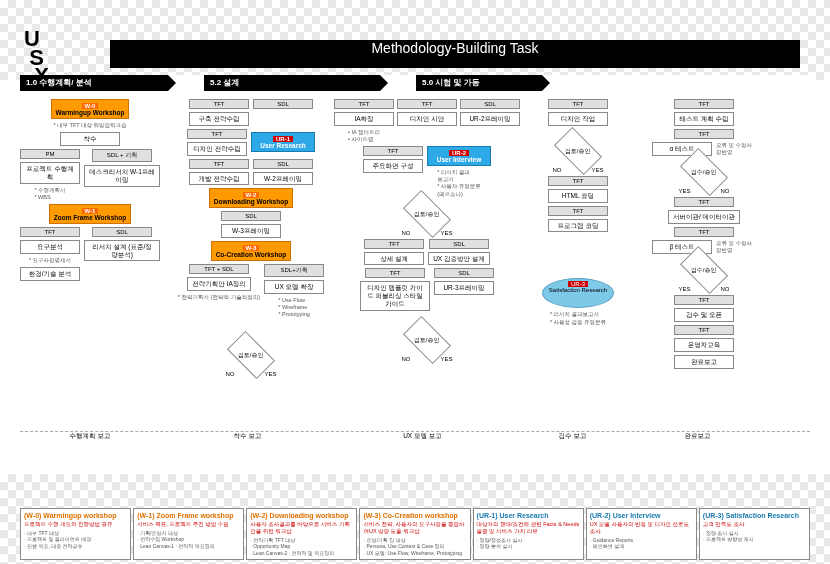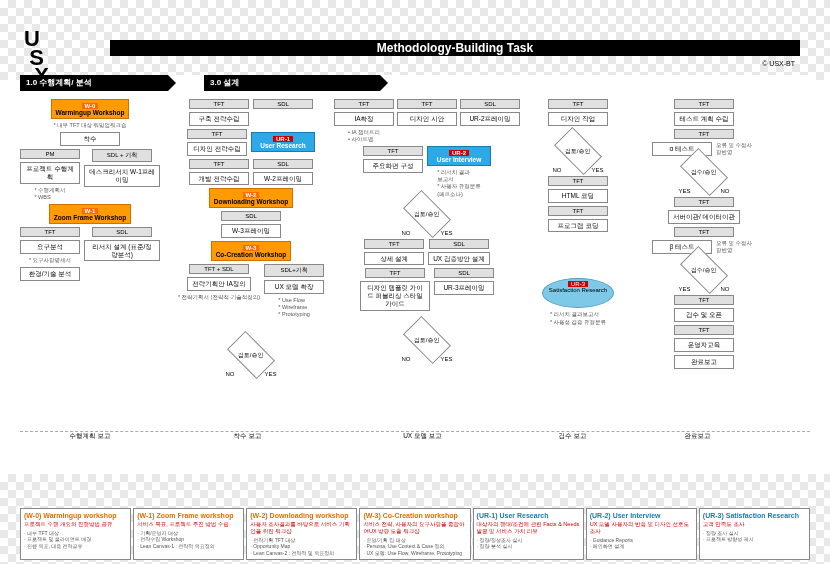--- a/index.html
+++ b/index.html
@@ -1,20 +1,20 @@
 <!DOCTYPE html>
 <html><head>
 <meta charset="utf-8">
 <style>
 body{margin:0;font-family:Arial,sans-serif;font-size:8px;background:#fff;width:830px;height:564px;overflow:hidden;position:relative}
 .checker{position:absolute;top:0;left:0;width:100%;height:80px;background-image:linear-gradient(45deg,#e8e8e8 25%,transparent 25%,transparent 75%,#e8e8e8 75%),linear-gradient(45deg,#e8e8e8 25%,transparent 25%,transparent 75%,#e8e8e8 75%);background-size:16px 16px;background-position:0 0,8px 8px;z-index:0}
 .checker2{position:absolute;bottom:0;left:0;width:100%;height:90px;background-image:linear-gradient(45deg,#e8e8e8 25%,transparent 25%,transparent 75%,#e8e8e8 75%),linear-gradient(45deg,#e8e8e8 25%,transparent 25%,transparent 75%,#e8e8e8 75%);background-size:16px 16px;background-position:0 0,8px 8px;z-index:0}
 .logo{position:absolute;left:24px;top:30px;font-weight:900;font-size:22px;line-height:0.85;letter-spacing:-1px;z-index:2}
 .logo-lab{font-size:7px;letter-spacing:0.5px;margin-top:2px}
-.title-bar{position:absolute;left:110px;right:30px;top:40px;height:16px;background:#000;color:#fff;text-align:center;line-height:16px;font-size:12px;font-weight:bold;z-index:2}
+.title-bar{position:absolute;left:110px;right:30px;top:40px;height:28px;background:#000;color:#fff;text-align:center;line-height:16px;font-size:14px;font-weight:normal;z-index:2}
 .copy{position:absolute;right:35px;top:60px;font-size:7px;z-index:2}
 .canvas{position:absolute;top:75px;left:20px;right:20px;bottom:90px;background:#fff;z-index:2}
 .phase-bar{display:flex;gap:4px;height:16px;margin-bottom:8px}
 .phase{position:relative;background:#000;color:#fff;font-size:8px;font-weight:bold;line-height:16px;padding:0 12px 0 6px;flex-shrink:0}
 .phase::after{content:'';position:absolute;right:-8px;top:0;border-left:8px solid #000;border-top:8px solid transparent;border-bottom:8px solid transparent}
 .cols{display:flex;gap:6px}
 .col{display:flex;flex-direction:column;gap:3px;align-items:center}
 .box{border:1px solid #888;background:#fff;padding:2px 4px;text-align:center;font-size:6.5px;min-width:50px;line-height:1.2}
 .hdr{background:#e0e0e0;border:1px solid #888;padding:1px 4px;font-size:6px;min-width:50px;text-align:center}
 .ws{background:#ff9a00;color:#000;border:1px solid #d07000;padding:2px 4px;font-size:6.5px;text-align:center;min-width:54px;font-weight:bold}
@@ -50,23 +50,24 @@
 
 <div class="title-bar">Methodology-Building Task</div>
 <div class="copy">© USX-BT</div>
 
 <div class="canvas">
 
   <div class="phase-bar">
     <div class="phase" style="width:130px"><b>1.0</b> <span>수행계획/ 분석</span></div>
     <div style="width:12px"></div>
     <div style="width:12px"></div>
-    <div class="phase" style="width:158px"><b>3.0</b> <span>설계</span></div>
+    <div class="phase" style="width:158px"><b>5.2</b> <span>설계</span></div>
     <div style="width:12px"></div>
     <div style="width:12px"></div>
+    <div class="phase" style="width:108px"><b>5.0</b> <span>시험 및 가동</span></div>
   </div>
 
   <div class="cols">
 
     <div class="col" style="width:140px">
       <div class="ws"><span class="ws-tag">W-0</span><br><span>Warmingup Workshop</span></div>
       <div class="note">* 내부 TFT 대상 워밍업워크숍</div>
       <div class="box">착수</div>
       <div style="display:flex;gap:4px">
         <div class="col">

